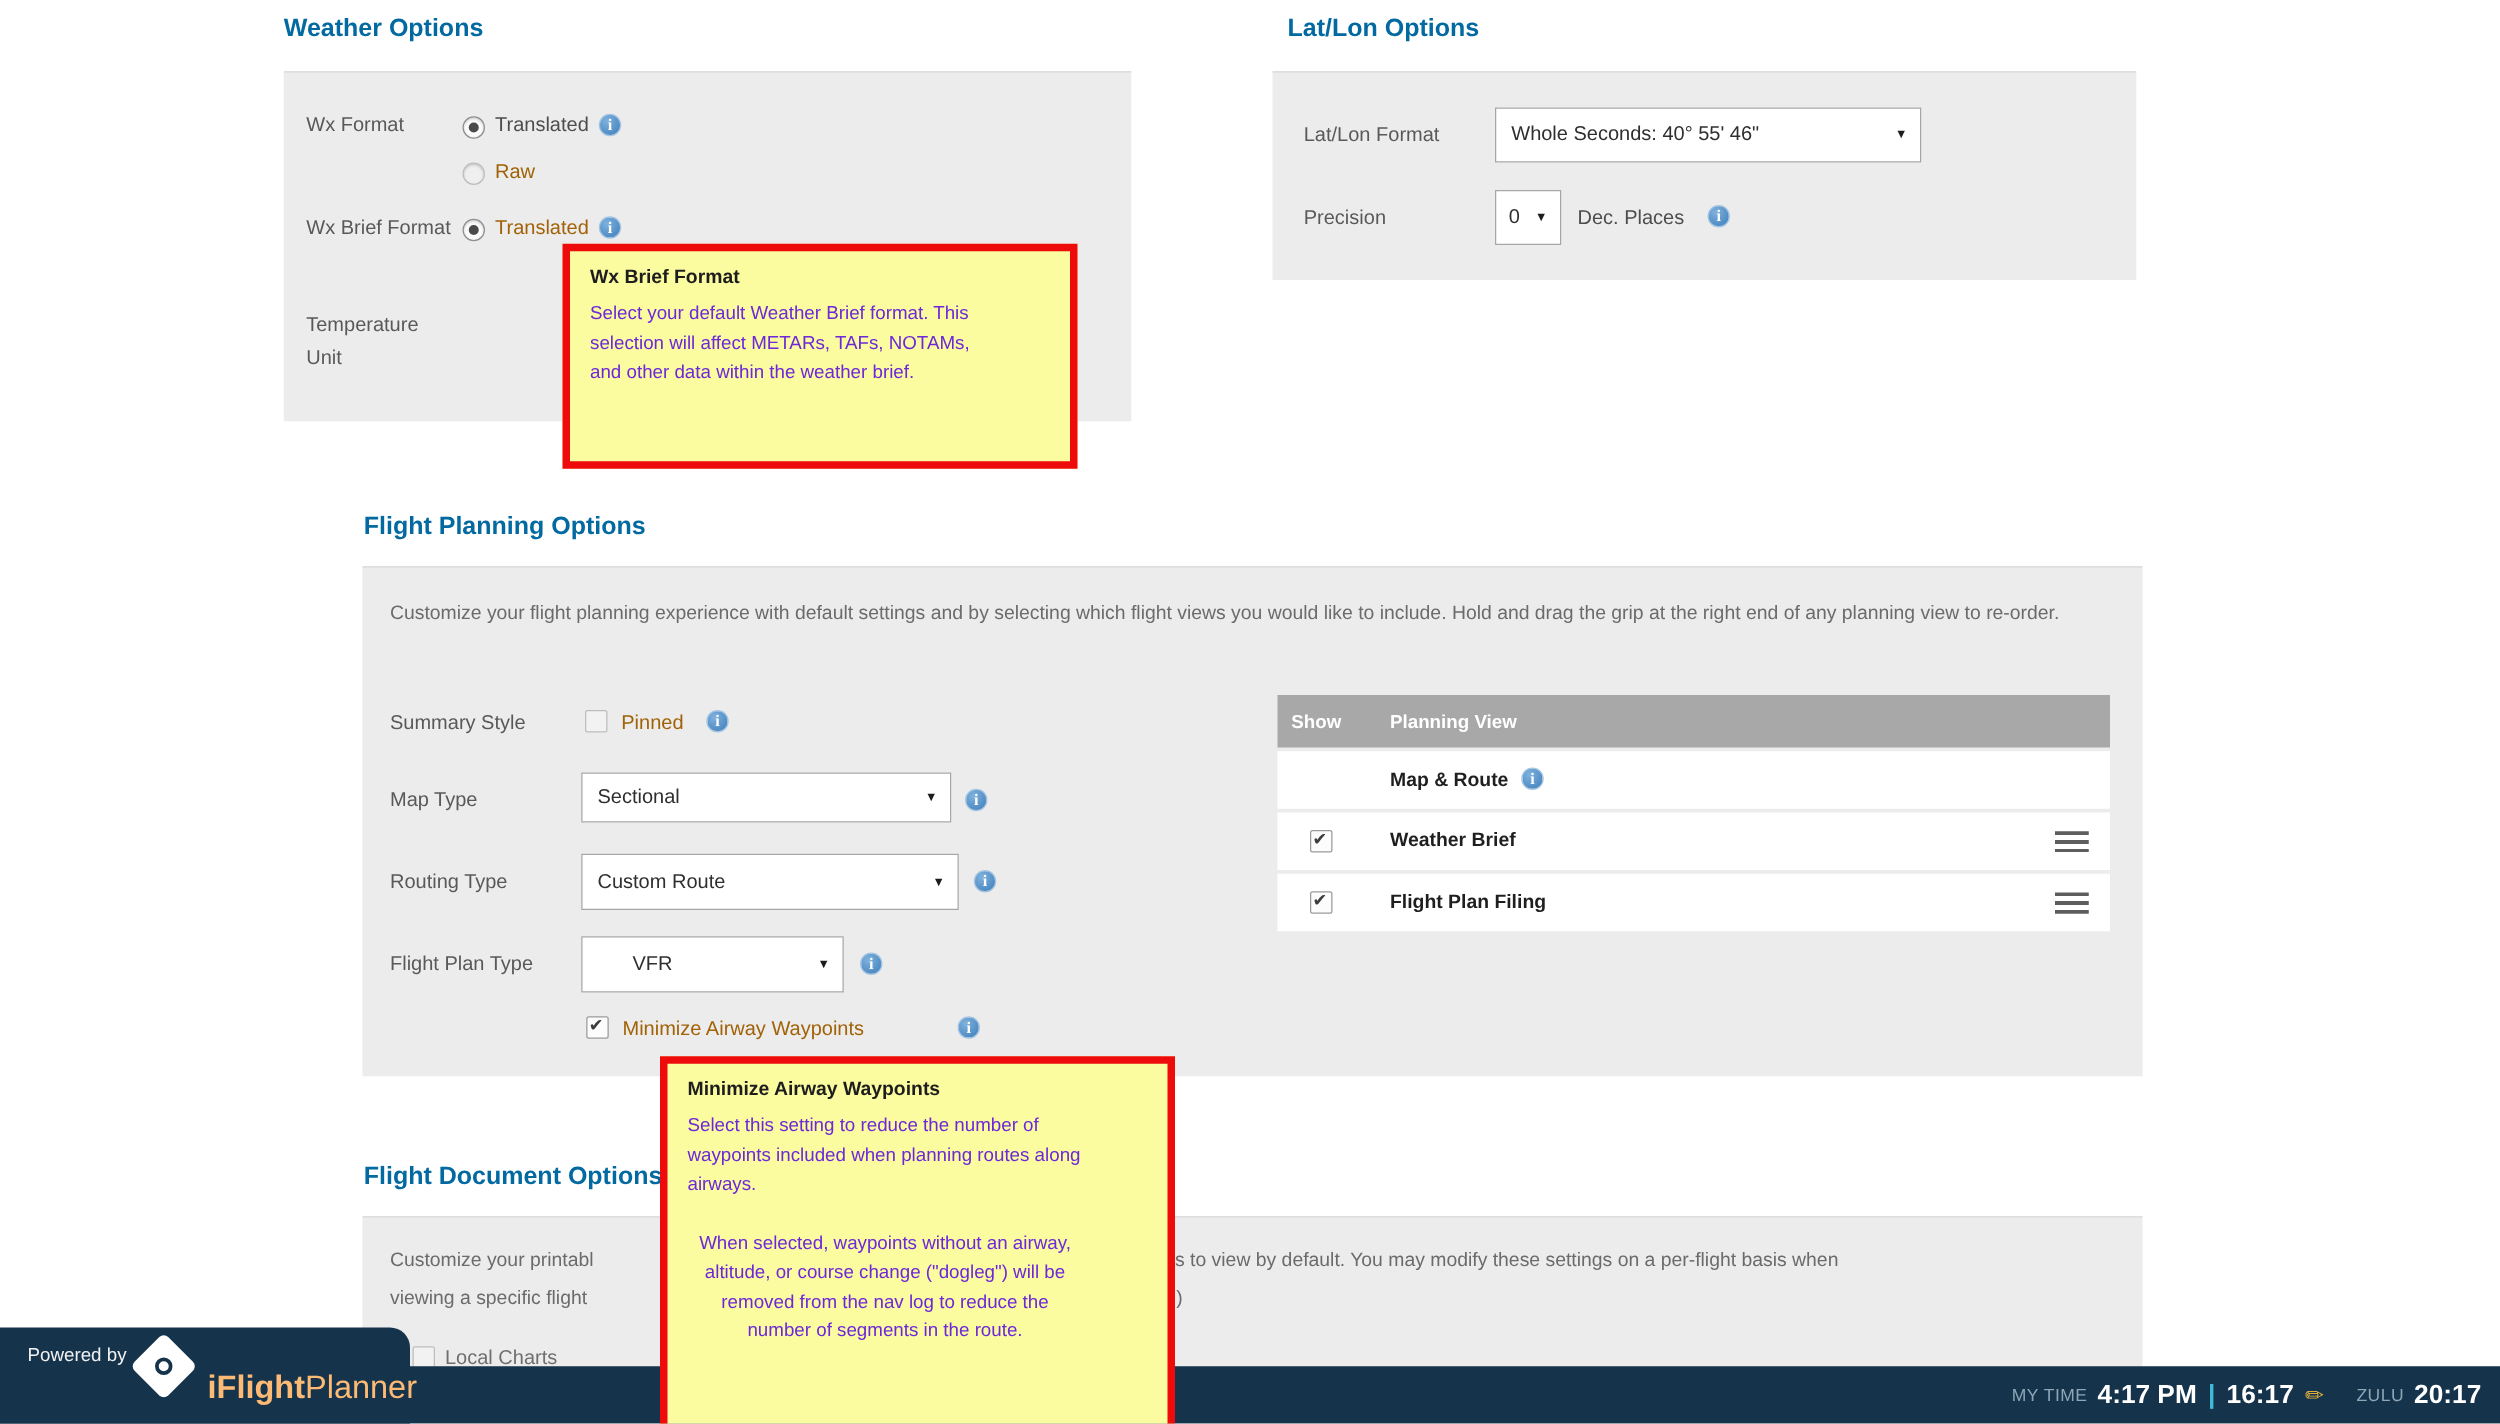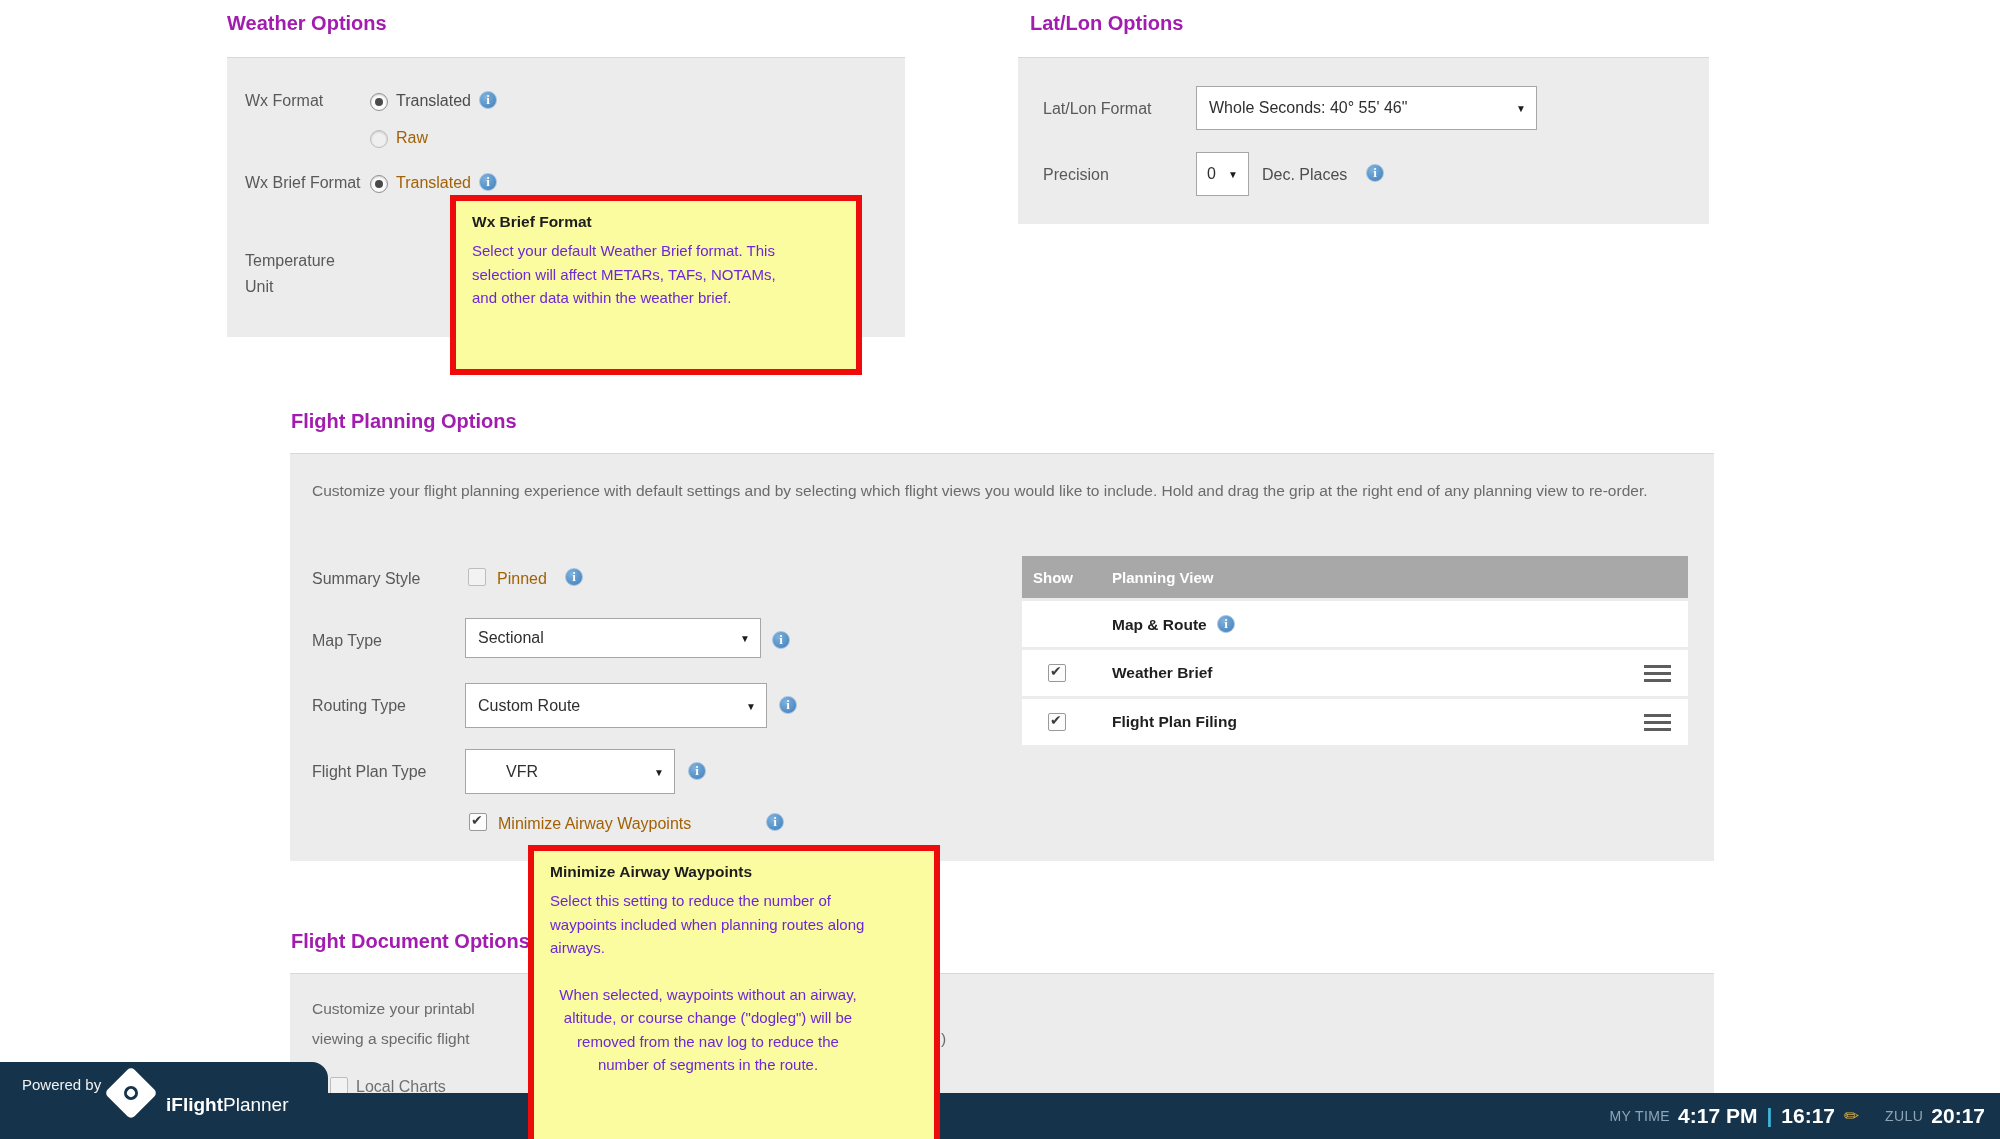--- a/index.html
+++ b/index.html
@@ -1,18 +1,18 @@
 <!DOCTYPE html>
 <html><head>
 <meta charset="utf-8">
 <style>
   html,body{margin:0;padding:0;background:#fff;}
   .canvas{position:relative;width:2000px;height:1139px;background:#ffffff;overflow:hidden;
           font-family:"Liberation Sans",sans-serif;}
-  .h2{position:absolute;font-size:20px;font-weight:bold;color:#a21caf;white-space:nowrap;}
+  .h2{position:absolute;font-size:20px;font-weight:bold;color:#0369a1;white-space:nowrap;}
   .panel{position:absolute;background:#ececec;border-top:1px solid #d8d8d8;box-sizing:border-box;}
   .lbl{position:absolute;font-size:16px;color:#595959;white-space:nowrap;}
   .val{font-size:16px;color:#a16207;}
   
   .radio{position:absolute;width:16px;height:16px;border-radius:50%;background:#fbfbfb;
          border:1px solid #8f8f8f;box-shadow:inset 0 1px 2px rgba(0,0,0,.18);}
   .radio.sel::after{content:"";position:absolute;left:4px;top:4px;width:8px;height:8px;border-radius:50%;background:#4a4a4a;}
   .radio.unsel{border-color:#bdbdbd;background:#efefef;}
   
   .cb{position:absolute;width:16px;height:16px;background:#fcfcfc;border:1px solid #9a9a9a;border-radius:2px;box-sizing:content-box;}
@@ -49,21 +49,21 @@
   .desc{position:absolute;font-size:15.5px;color:#6b6b6b;line-height:30px;}
   
   .footer-bar{position:absolute;left:0;top:1093px;width:2000px;height:46px;background:#15334b;z-index:10;}
   .footer-tab{position:absolute;left:0;top:1062px;width:328px;height:92px;background:#15334b;
               border-top-right-radius:16px;z-index:11;}
   .powered{position:absolute;left:22px;top:14px;font-size:15px;color:#f2f2f2;}
   .diamond{position:absolute;left:112px;top:12px;width:38px;height:38px;background:#fff;
            transform:rotate(45deg);border-radius:5px;}
   .diamond::after{content:"";position:absolute;left:12px;top:12px;width:8px;height:8px;border-radius:50%;
            border:3px solid #15334b;}
-  .brand{position:absolute;left:166px;top:32px;font-size:19px;color:#ffffff;white-space:nowrap;}
+  .brand{position:absolute;left:166px;top:32px;font-size:26px;color:#fdba74;white-space:nowrap;}
   .brand .b{font-weight:bold;}
   .brand .l{font-weight:normal;}
   .timebar{position:absolute;right:15px;top:1093px;height:46px;z-index:12;
            display:flex;align-items:center;white-space:nowrap;}
   .t-label{font-size:14px;color:#8ea6b6;letter-spacing:.4px;margin-right:8px;}
   .t-big{font-size:21px;font-weight:bold;color:#ffffff;}
   .t-sep{font-size:21px;font-weight:bold;color:#41b7dc;margin:0 9px;}
   .t-pencil{font-size:18px;color:#dfaf3e;margin:0 26px 0 9px;}
   .fragment{position:absolute;font-size:15.5px;color:#6b6b6b;white-space:nowrap;}
 </style>
@@ -173,20 +173,21 @@
         <span>Flight Plan Filing</span>
       </div>
       <div class="handle"></div>
     </div>
   </div>
 
   <div class="h2" style="left:291px;top:930px;">Flight Document Options</div>
   <div class="panel" style="left:290px;top:973px;width:1424px;height:124px;"></div>
 
   <div class="fragment" style="left:312px;top:1000px;">Customize your printabl</div>
+  <div class="fragment" style="left:940px;top:1000px;">s to view by default. You may modify these settings on a per-flight basis when</div>
   <div class="fragment" style="left:312px;top:1030px;">viewing a specific flight</div>
   <div class="fragment" style="left:941px;top:1030px;">)</div>
 
   <div class="cb unchecked" style="left:330px;top:1077px;"></div>
   <div class="lbl" style="left:356px;top:1078px;color:#6f6f6f;">Local Charts</div>
 
   <div class="footer-bar"></div>
   <div class="footer-tab">
     <span class="powered">Powered by</span>
     <span class="diamond"></span>

